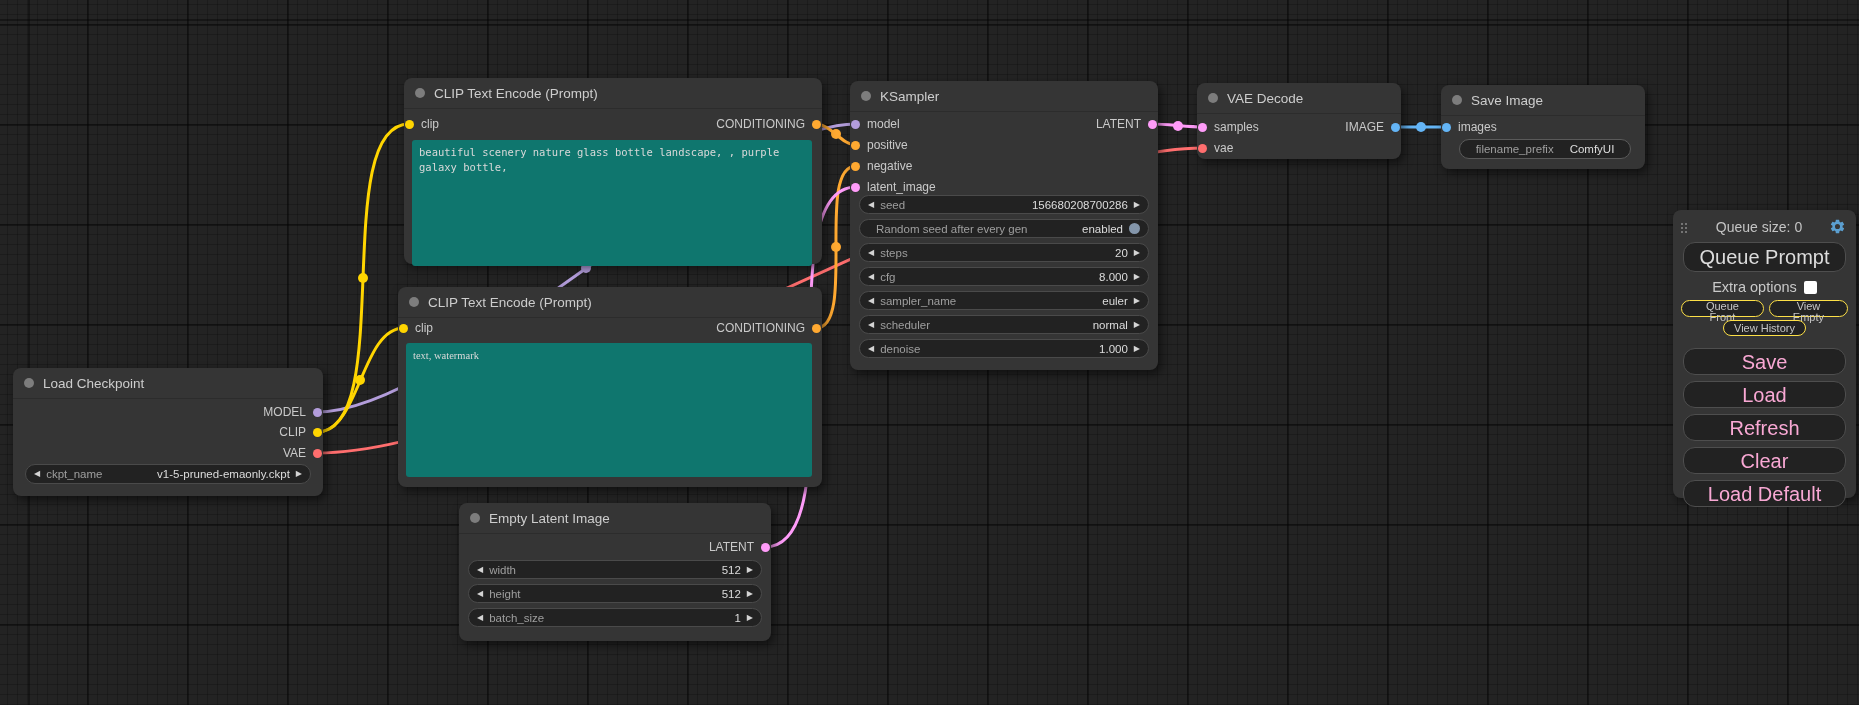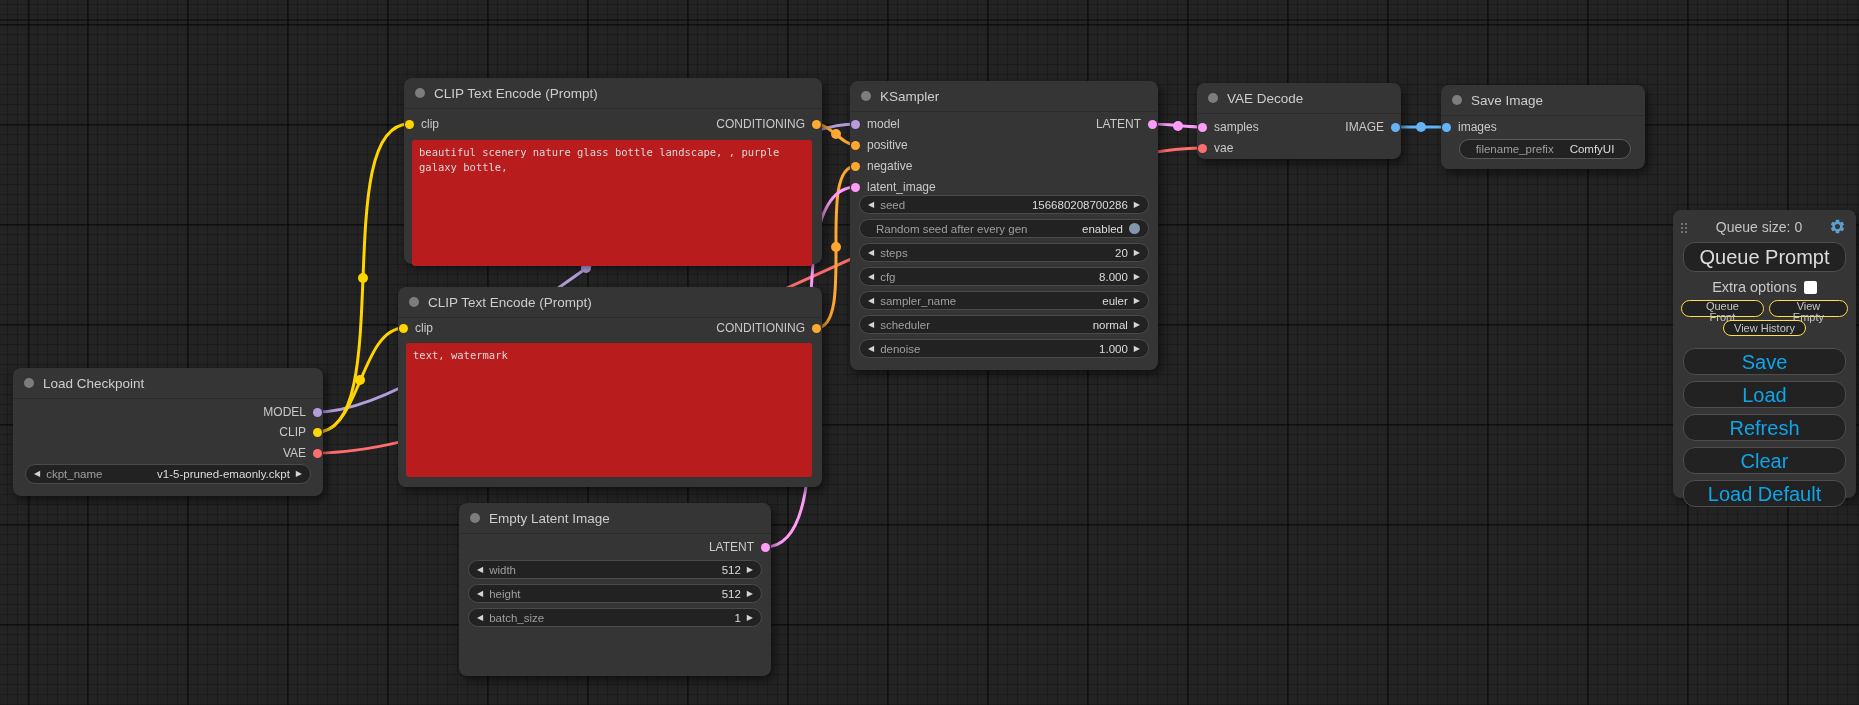--- a/index.html
+++ b/index.html
@@ -24,21 +24,21 @@
     font-size:13.5px;color:#cdcdcd;border-bottom:1px solid #2c2c2c;
     border-radius:8px 8px 0 0;white-space:nowrap;overflow:hidden;
   }
   .tdot{width:10px;height:10px;border-radius:50%;background:#7d7d7d;flex:0 0 auto;}
   .slot{position:absolute;display:flex;align-items:center;gap:7px;height:12px;
     font-size:12px;color:#c9c9c9;white-space:nowrap;}
   .slot.in{left:1px;}
   .slot.out{right:1px;}
   .dot{width:9px;height:9px;border-radius:50%;flex:0 0 auto;background:#999;}
   .prompt-box{
-    position:absolute;background:#b91c1c;border-radius:3px;color:#d9d9d9;
+    position:absolute;background:#0f766e;border-radius:3px;color:#d9d9d9;
     font-family:"DejaVu Sans Mono", monospace;font-size:10.5px;line-height:1.45;
     padding:5px 7px;white-space:pre-wrap;word-break:break-word;overflow:hidden;
   }
   .widgets{position:absolute;left:9px;right:9px;}
   .widget{
     display:flex;align-items:center;height:19px;box-sizing:border-box;
     background:#222;border:1px solid #4a4a4a;border-radius:10px;
     padding:0 8px;gap:6px;font-size:11.5px;margin-bottom:5px;white-space:nowrap;
   }
   .warr{font-family:"DejaVu Sans", sans-serif;font-size:8px;color:#d4d4d4;line-height:1;}
@@ -68,21 +68,21 @@
   .checkbox{width:13px;height:13px;background:#fff;border-radius:2px;display:inline-block;}
   .pill-row{display:flex;justify-content:center;gap:5px;margin:0 8px 3px;}
   .pill{
     height:17px;padding:0 10px;background:#222;border:1px solid #fde047;
     border-radius:999px;color:#c6c6c6;font-size:11px;line-height:1;
   }
   .big-btns{margin-top:12px;}
   .btn-big{
     display:block;width:163px;height:27px;margin:0 10px 6px;box-sizing:border-box;
     background:#222;border:1px solid #4e4e4e;border-radius:12px;
-    color:#0ea5e9;font-size:20px;line-height:1;
+    color:#f9a8d4;font-size:20px;line-height:1;
   }
 </style>
 </head>
 <body>
 
 <svg class="links" width="1859" height="705">
   <g fill="none" stroke-width="3" stroke-linecap="round">
     <path d="M317,412 C452,412 721,124 856,124" stroke="#B39DDB"></path>
     <path d="M317,432 C397,432 329,124 409,124" stroke="#FFD500"></path>
     <path d="M317,432 C360,432 361,328 404,328" stroke="#FFD500"></path>
@@ -128,21 +128,21 @@
     <span>CLIP Text Encode (Prompt)</span>
   </div>
   <div class="slot in" style="top:35px;">
     <span class="dot" style="background-color: rgb(255, 213, 0);"></span>
     <span>clip</span>
   </div>
   <div class="slot out" style="top:35px;">
     <span>CONDITIONING</span>
     <span class="dot" style="background-color: rgb(255, 169, 49);"></span>
   </div>
-  <div class="prompt-box" style="left:8px;right:10px;top:56px;height:124px;">text, watermark</div>
+  <div class="prompt-box" style="left:8px;right:10px;top:56px;height:124px;font-family:Liberation Serif, serif;">text, watermark</div>
 </div>
 
 <div class="node" style="left:850px;top:81px;width:308px;height:289px;">
   <div class="node-title">
     <span class="tdot"></span>
     <span>KSampler</span>
   </div>
   <div class="slot in" style="top:37px;">
     <span class="dot" style="background-color: rgb(179, 157, 219);"></span>
     <span>model</span>
@@ -228,21 +228,21 @@
   <div class="widgets" style="top:96px;left:12px;right:12px;">
     <div class="widget" style="height:20px;border-radius:11px;">
       <span class="warr">◀</span>
       <span class="wlabel">ckpt_name</span>
       <span class="wvalue">v1-5-pruned-emaonly.ckpt</span>
       <span class="warr">▶</span>
     </div>
   </div>
 </div>
 
-<div class="node" style="left:459px;top:503px;width:312px;height:173px;">
+<div class="node" style="left:459px;top:503px;width:312px;height:138px;">
   <div class="node-title">
     <span class="tdot"></span>
     <span>Empty Latent Image</span>
   </div>
   <div class="slot out" style="top:38px;">
     <span>LATENT</span>
     <span class="dot" style="background-color: rgb(255, 156, 249);"></span>
   </div>
   <div class="widgets" style="top:57px;">
     <div class="widget">

